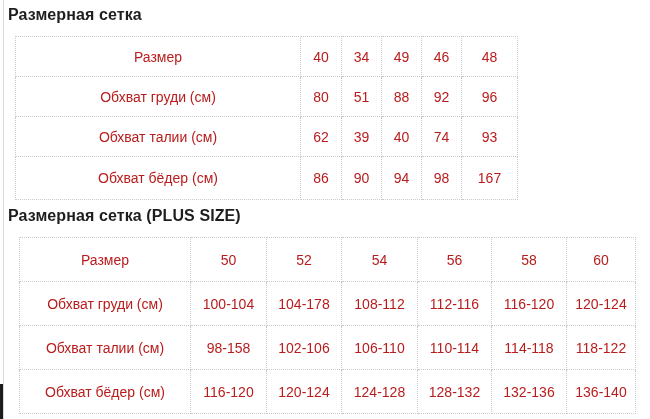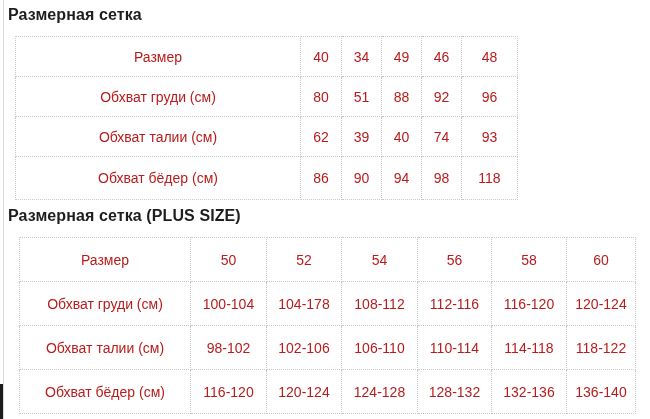--- a/index.html
+++ b/index.html
@@ -112,21 +112,21 @@
       <td>40</td>
       <td>74</td>
       <td>93</td>
     </tr>
     <tr>
       <td>Обхват бёдер (см)</td>
       <td>86</td>
       <td>90</td>
       <td>94</td>
       <td>98</td>
-      <td>118</td>
+      <td>167</td>
     </tr>
   </tbody>
 </table>
 
 <div class="page-title title-2">Размерная сетка (PLUS SIZE)</div>
 
 <table class="table-2">
   <colgroup>
     <col style="width:171px">
     <col style="width:76px">
@@ -150,21 +150,21 @@
       <td>Обхват груди (см)</td>
       <td>100-104</td>
       <td>104-178</td>
       <td>108-112</td>
       <td>112-116</td>
       <td>116-120</td>
       <td>120-124</td>
     </tr>
     <tr>
       <td>Обхват талии (см)</td>
-      <td>98-102</td>
+      <td>98-158</td>
       <td>102-106</td>
       <td>106-110</td>
       <td>110-114</td>
       <td>114-118</td>
       <td>118-122</td>
     </tr>
     <tr>
       <td>Обхват бёдер (см)</td>
       <td>116-120</td>
       <td>120-124</td>

